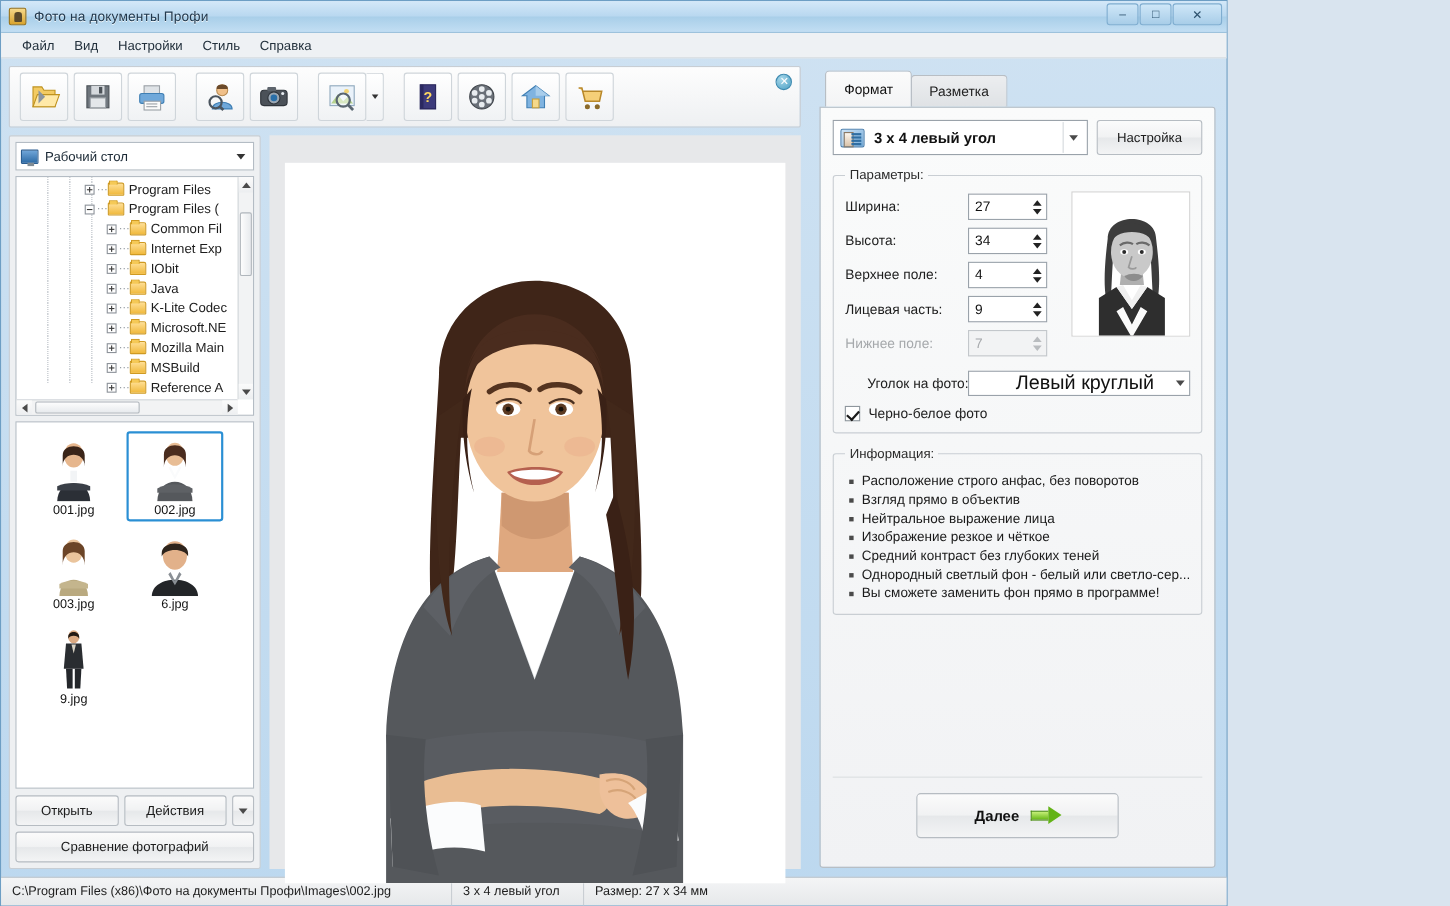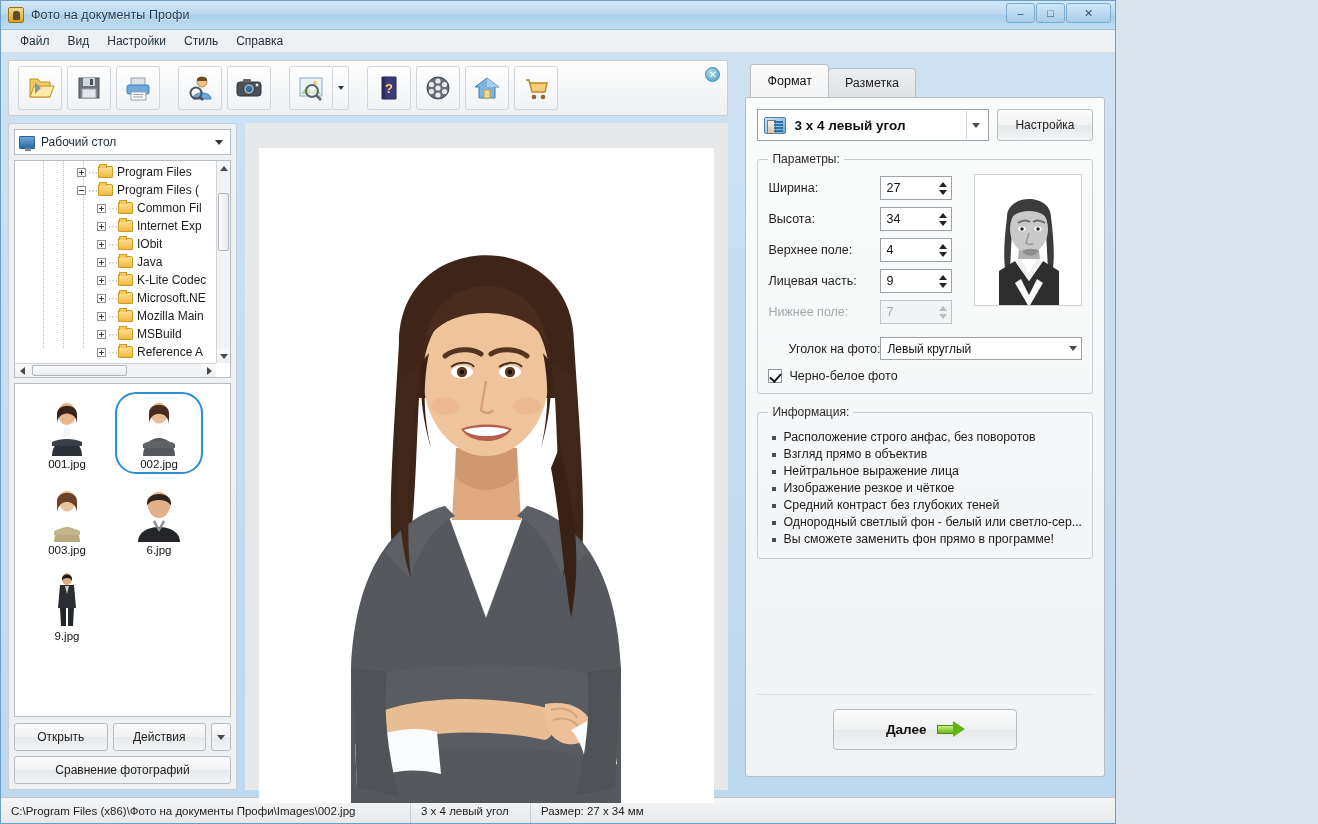--- a/index.html
+++ b/index.html
@@ -222,21 +222,21 @@
     padding: 8px 6px; overflow: hidden;
   }
   .thumbs-grid { display: flex; flex-wrap: wrap; gap: 0px; }
   .thumb {
     width: 88px; height: 82px; margin: 0 2px 4px 2px;
     display: flex; flex-direction: column; align-items: center; justify-content: flex-end;
     border: 2px solid transparent; border-radius: 3px; cursor: default;
     padding-bottom: 2px;
     text-align: center;
   }
-  .thumb.selected { border-color: #2a8fd4; border-radius: 21px; }
+  .thumb.selected { border-color: #2a8fd4; }
   .thumb .pic { width: 62px; height: 58px; position: relative; overflow: hidden; }
   .thumb .cap { font-size: 11.5px; color: #111; margin-top: 2px; }
 
   .left-actions { flex: 0 0 auto; display: flex; flex-direction: column; gap: 5px; padding-top: 1px; }
   .row-actions { display: flex; gap: 5px; }
   .btn {
     background: linear-gradient(to bottom,#fbfbfb 0%, #f1f2f3 48%, #e6e8ea 52%, #f3f4f5 100%);
     border: 1px solid #b6bcc2; border-radius: 3px;
     font-size: 12px; color: #1c1c1c;
     display:flex; align-items:center; justify-content:center;
@@ -259,21 +259,21 @@
     background: #fff;
     position: relative; overflow: hidden;
   }
 
   
   .portrait { position:absolute; left:0; top:0; width:100%; height:100%; }
 
   
   .right-panel {
     flex: 0 0 368px; position: relative;
-    padding: 12px 10px 12px 10px;
+    padding: 12px 10px 0 10px;
     display: flex; flex-direction: column;
   }
   .tabs { display: flex; align-items: flex-end; height: 32px; padding-left: 5px; }
   .tab {
     height: 29px; padding: 0 16px;
     display: flex; align-items: center; justify-content: center;
     font-size: 12.5px; color: #222;
     border: 1px solid #b8bec4; border-bottom: none;
     border-radius: 4px 4px 0 0;
     background: linear-gradient(to bottom,#eceef0,#dfe2e5);
@@ -352,21 +352,21 @@
     filter: grayscale(100%);
   }
 
   .crow { display:flex; align-items:center; margin-top: 8px; }
   .crow .clabel { width: 112px; flex: 0 0 112px; font-size: 12.5px; color: #1d1d1d; text-align: right; }
   .corner-combo {
     flex: 1 1 auto; height: 23px;
     background: #fff; border: 1px solid #9aa2aa;
     display:flex; align-items:center; padding: 0 4px 0 6px; cursor: default;
   }
-  .corner-combo .cv { flex: 1 1 auto; font-size: 12px; color: #111; }
+  .corner-combo .cv { flex: 1 1 auto; font-size: 18px; color: #111; margin-left: 36px; }
   .chk-row { display:flex; align-items:center; margin-top: 9px; cursor: default; }
   .chk {
     width: 14px; height: 14px; flex: 0 0 14px; margin-right: 7px;
     background: #fff; border: 1px solid #8e969d; position: relative;
   }
   .chk::after {
     content:""; position:absolute; left:3px; top:1px; width:5px; height:9px;
     border: solid #1a1a1a; border-width: 0 2px 2px 0; transform: rotate(42deg);
   }
   .chk-row .ctext { font-size: 12.5px; color: #1d1d1d; }

